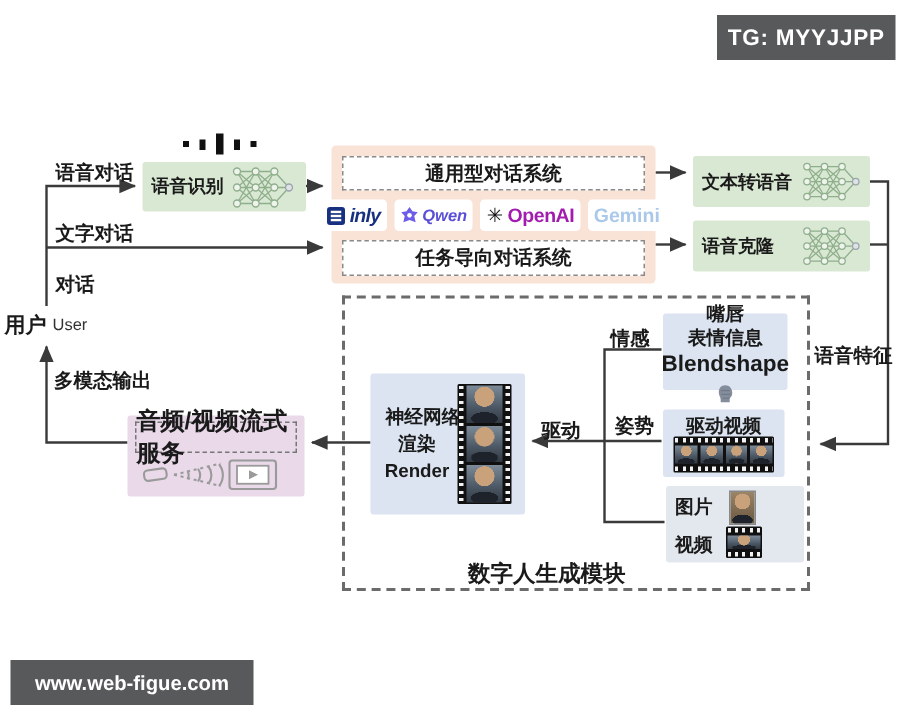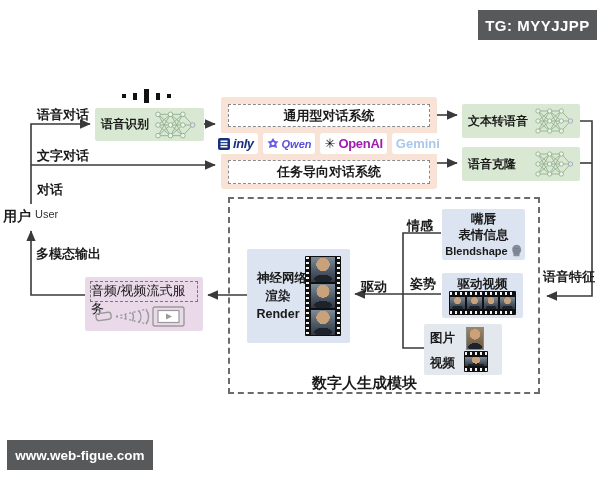--- a/index.html
+++ b/index.html
@@ -19,21 +19,21 @@
   .chip{background:#fff;border-radius:3px;padding:2px 4px;display:flex;align-items:center;gap:3px;height:17px;}
   .linly-t{font-size:13px;font-weight:800;font-style:italic;color:#17307f;letter-spacing:-0.5px;}
   .qwen-t{font-size:11px;font-weight:800;font-style:italic;color:#5b4fd8;}
   .openai-t{font-size:13px;font-weight:800;color:#a21caf;letter-spacing:-0.3px;}
   .gemini-t{font-size:13px;font-weight:700;color:#a9c8ea;}
   .openai-i{font-size:13px;color:#111;line-height:1;}
   .modulebox{position:absolute;border:2px dashed #6b6b6b;box-sizing:border-box;background:transparent;}
   .bluebox{position:absolute;background:#dbe4f0;border-radius:2px;box-sizing:border-box;}
   .purplebox{position:absolute;background:#e9d9e9;border-radius:2px;box-sizing:border-box;}
   .purple-inner{position:absolute;left:5px;top:4px;right:5px;height:21px;border:1px dashed #777;
-                display:flex;justify-content:center;font-size:13px;font-weight:400;box-sizing:border-box;}
+                display:flex;align-items:center;justify-content:center;font-size:16px;font-weight:700;box-sizing:border-box;}
   
   .wave{position:absolute;display:flex;align-items:center;gap:7px;height:16px;}
   .wave i{display:block;background:#111;}
   
   .film{position:absolute;background:#101010;border-radius:1px;}
   .film-v::before,.film-v::after{content:"";position:absolute;top:1px;bottom:1px;width:3px;
       background:repeating-linear-gradient(to bottom,#f2f2f2 0 2px,#101010 2px 5px);}
   .film-v::before{left:1px}.film-v::after{right:1px}
   .film-v .frames{position:absolute;left:6px;right:6px;top:1px;bottom:1px;display:flex;flex-direction:column;gap:2px;}
   .film-h::before,.film-h::after{content:"";position:absolute;left:1px;right:1px;height:3px;
@@ -99,28 +99,28 @@
       <path d="M441,294 L403,294"></path>
       <path d="M403,294 L355,294" marker-end="url(#arr)"></path>
       <path d="M247,295 L208,295" marker-end="url(#arr)"></path>
     </g>
   </svg>
 
   <div class="darkbadge" style="left:478px;top:10px;width:119px;height:30px;font-size:15px;letter-spacing:0.5px;">
     <span>TG: MYYJJPP</span>
   </div>
 
-  <div class="darkbadge" style="left:7px;top:440px;width:146px;height:30px;font-size:13.5px;">
+  <div class="darkbadge" style="left:7px;top:440px;width:162px;height:30px;font-size:13.5px;">
     <span>www.web-figue.com</span>
   </div>
 
   <div class="lbl" style="left:37px;top:108px;">语音对话</div>
   <div class="lbl" style="left:37px;top:149px;">文字对话</div>
   <div class="lbl" style="left:37px;top:183px;">对话</div>
-  <div class="abs" style="left:3px;top:208px;display:flex;align-items:flex-start;gap:4px;">
+  <div class="abs" style="left:3px;top:208px;display:flex;align-items:center;gap:4px;">
     <span style="font-size:14px;font-weight:700;">用户</span>
     <span class="small-en">User</span>
   </div>
   <div class="lbl" style="left:36px;top:247px;">多模态输出</div>
 
   <div class="wave" style="left:122px;top:88px;">
     <i style="width:4px;height:4px;"></i>
       <i style="width:4px;height:7px;"></i>
       <i style="width:5px;height:14px;"></i>
     <i style="width:4px;height:7px;"></i>
@@ -173,21 +173,21 @@
         <use href="#nn-graph"></use>
       </svg>
   </div>
   <div class="greenbox" style="left:462px;top:147px;width:118px;height:34px;">
     <span class="t">语音克隆</span>
     <svg width="42" height="30" viewBox="0 0 50 36">
         <use href="#nn-graph"></use>
       </svg>
   </div>
 
-  <div class="lbl" style="left:543px;top:230px;margin-top:40px;">语音特征</div>
+  <div class="lbl" style="left:543px;top:230px;">语音特征</div>
 
   <div class="modulebox" style="left:228px;top:197px;width:312px;height:197px;"></div>
   <div class="lbl" style="left:312px;top:375px;font-size:15px;font-weight:700;">数字人生成模块</div>
 
   <div class="bluebox" style="left:247px;top:249px;width:103px;height:94px;">
     <div class="center2 abs" style="left:2px;top:28px;width:58px;height:38px;font-size:12.5px;font-weight:700;line-height:1.45;align-items:flex-end;">
       <span>神经网络</span>
       <span>渲染Render</span>
     </div>
     <div class="film film-v" style="left:58px;top:7px;width:36px;height:80px;">
@@ -198,21 +198,21 @@
         </div>
     </div>
   </div>
 
   <div class="lbl" style="left:361px;top:280px;">驱动</div>
 
   <div class="lbl" style="left:407px;top:219px;">情感</div>
   <div class="bluebox center2" style="left:442px;top:209px;width:83px;height:51px;font-size:12.5px;font-weight:700;line-height:1.3;">
     <span>嘴唇</span>
     <span>表情信息</span>
-    <span style="display:flex;align-items:center;gap:3px;font-size:11px;font-weight:600;">
+    <span style="display:flex;align-items:center;gap:3px;font-size:15px;font-weight:600;flex-direction:column;">
       <span>Blendshape</span>
       <svg width="11" height="13" viewBox="0 0 13 15">
         <path d="M6.5,0.8 C3,0.8 1.4,3.4 1.4,6.4 C1.4,9 2.9,10.4 2.9,12 L2.9,14.2 L10,14.2 L10,11 C11.5,10 12.2,8.4 12,6.4 C11.7,3 9.7,0.8 6.5,0.8 Z" fill="#848d9b"></path>
         <path d="M3,5 L10,5 M3.4,8 L10.6,8 M4.6,11 L10,11" stroke="#6a7382" stroke-width="0.7"></path>
       </svg>
     </span>
   </div>
 
   <div class="lbl" style="left:410px;top:277px;">姿势</div>
   <div class="bluebox" style="left:442px;top:273px;width:81px;height:45px;">
@@ -221,21 +221,21 @@
       <div class="frames">
           <div class="face"></div>
           <div class="face"></div>
           <div class="face"></div>
           <div class="face"></div>
         </div>
     </div>
   </div>
 
   <div class="lbl" style="left:412px;top:333px;margin-left:40px;">肖像</div>
-  <div class="bluebox" style="left:424px;top:324px;width:78px;height:51px;background:#e3e8ef;">
+  <div class="bluebox" style="left:444px;top:324px;width:92px;height:51px;background:#e3e8ef;">
     <div class="lbl" style="left:6px;top:8px;font-size:12.5px;">图片</div>
     <div class="face-photo" style="left:42px;top:3px;width:16px;height:21px;"></div>
     <div class="lbl" style="left:6px;top:33px;font-size:12.5px;">视频</div>
     <div class="film film-h" style="left:40px;top:27px;width:24px;height:21px;">
       <div class="frames">
           <div class="face"></div>
         </div>
     </div>
   </div>
 

